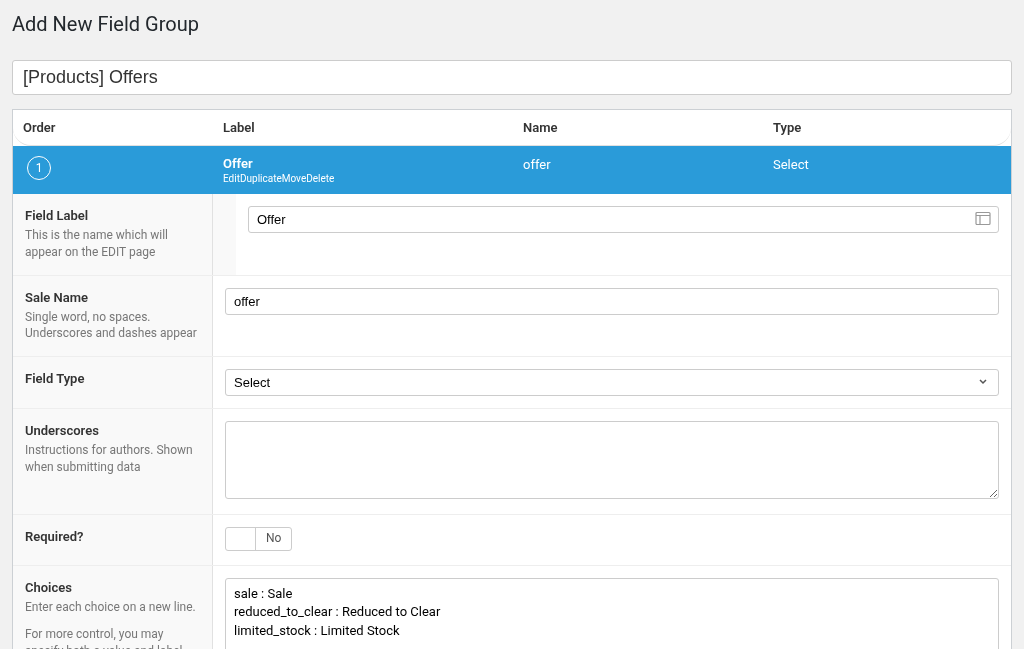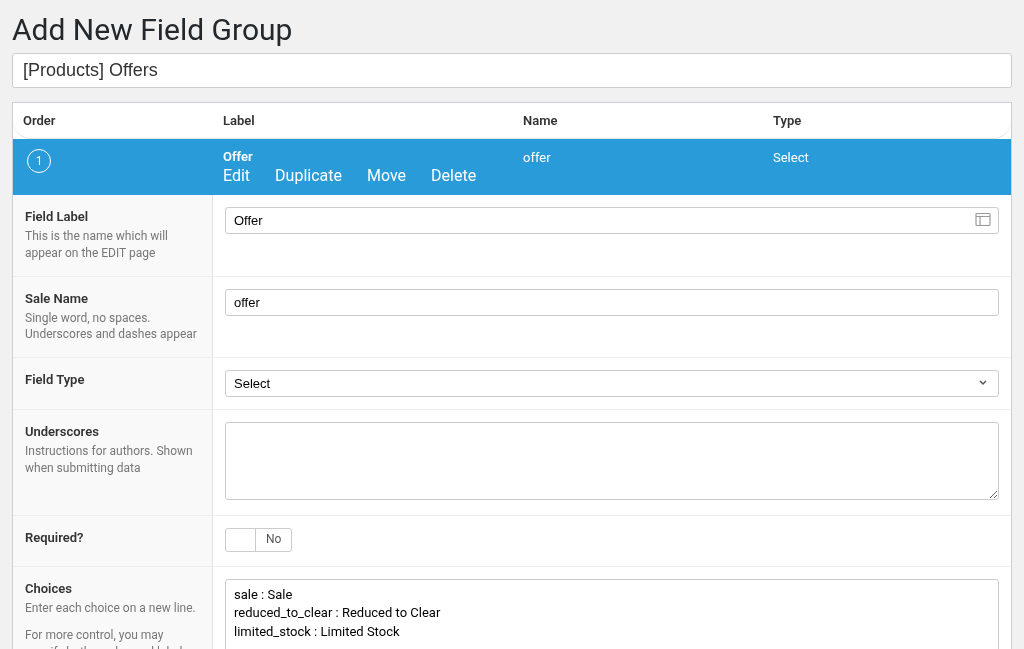--- a/index.html
+++ b/index.html
@@ -10,23 +10,23 @@
     body {
       font-family: -apple-system, BlinkMacSystemFont, "Segoe UI", Roboto, sans-serif;
       background: #f1f1f1;
       color: #1e1e1e;
       font-size: 13px;
     }
     .page {
       padding: 12px 12px 0 12px;
     }
     .page-title {
-      font-size: 30px;
+      font-size: 20px;
       font-weight: 400;
-      margin-bottom: 6px;
+      margin-bottom: 24px;
       color: #23282d;
     }
     .title-input {
       width: 100%;
       padding: 6px 10px;
       font-size: 18px;
       border: 1px solid #ccc;
       border-radius: 3px;
       background: #fff;
       color: #333;
@@ -85,40 +85,41 @@
       display: flex;
       flex-direction: column;
       gap: 2px;
     }
     .field-label-main {
       font-weight: 600;
       font-size: 13px;
     }
     .field-actions {
       display: flex;
-      gap: 25px;
-      font-size: 16px;
+      gap: 0;
+      font-size: 10px;
     }
     .field-actions span {
       cursor: pointer;
     }
     .field-row .col-name,
     .field-row .col-type {
       font-size: 13px;
       padding-top: 1px;
     }
     .settings-body {
       background: #f9f9f9;
     }
     .setting-row {
       display: flex;
       border-top: 1px solid #eee;
     }
     .setting-row:first-child {
       border-top: none;
+      gap: 23px;
     }
     .setting-label {
       width: 200px;
       flex-shrink: 0;
       padding: 14px 12px;
       background: #f9f9f9;
       border-right: 1px solid #e1e1e1;
     }
     .setting-label-title {
       font-weight: 600;

